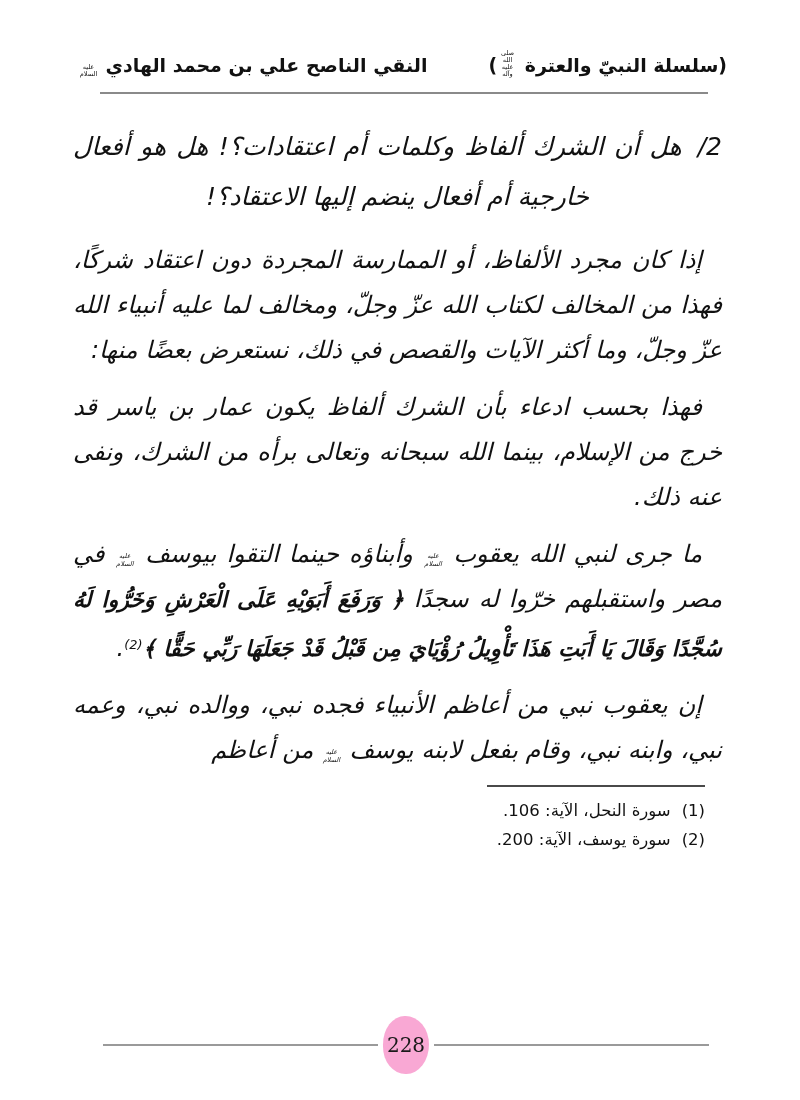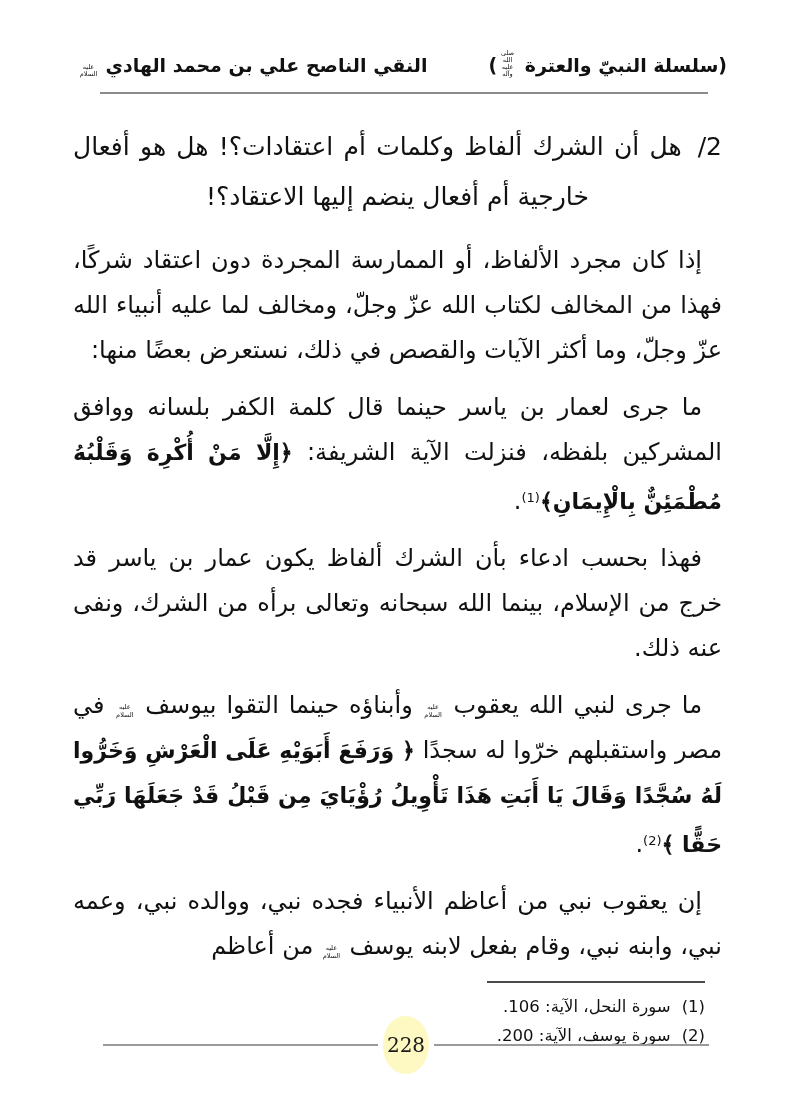--- a/index.html
+++ b/index.html
@@ -27,20 +27,21 @@
     height: 0;
     border-top: 2px solid #8a8a8a;
   }
   
   .content { margin: 28px 78px 0 73px; }
   p.para {
     margin: 0 0 12px 0;
     font-size: 24px;
     line-height: 45px;
     text-align: justify;
+    font-style: italic;
   }
   p.para.question {
     font-size: 25px;
     line-height: 50px;
     text-align-last: center;
     margin-bottom: 16px;
   }
   p.para.indent { text-indent: 20px; margin-top: 12px; }
   .seg-m { margin-left: 16px; }
   .seg-q { font-weight: bold; font-size: 22px; }
@@ -73,41 +74,40 @@
     position: absolute;
     left: 103px; right: 91px; top: 1016px;
     display: flex;
     align-items: center;
   }
   .footer-line { flex: 1 1 auto; height: 2px; background: #9a9a9a; }
   .page-number-blob {
     flex: 0 0 auto;
     width: 46px; height: 58px;
     margin: 0 5px;
-    background: #fef9c3;
+    background: #f9a8d4;
     border-radius: 48% 52% 50% 50% / 50% 50% 52% 48%;
     display: flex; align-items: center; justify-content: center;
     font-family: "DejaVu Serif", serif;
     font-size: 20px;
     color: #1a1a1a;
   }
 </style>
 </head>
 <body>
 
 <div class="header">
   <div><span class="seg-t">(سلسلة النبيّ والعترة </span><span class="seg-h">صلى الله عليه وآله</span><span class="seg-t">)</span></div>
   <div><span class="seg-t">النقي الناصح علي بن محمد الهادي </span><span class="seg-h">عليه السلام</span></div>
 </div>
 <div class="header-rule"></div>
 
 <div class="content">
     <p class="para question"><span class="seg-m">2/</span><span class="seg-t">هل أن الشرك ألفاظ وكلمات أم اعتقادات؟! هل هو أفعال خارجية أم أفعال ينضم إليها الاعتقاد؟!</span></p>
     <p class="para indent"><span class="seg-t">إذا كان مجرد الألفاظ، أو الممارسة المجردة دون اعتقاد شركًا، فهذا من المخالف لكتاب الله عزّ وجلّ، ومخالف لما عليه أنبياء الله عزّ وجلّ، وما أكثر الآيات والقصص في ذلك، نستعرض بعضًا منها:</span></p>
-    <p class="para indent"><span class="seg-t">ما جرى لعمار بن ياسر حينما قال كلمة الكفر بلسانه ووافق المشركين بلفظه، فنزلت الآية الشريفة: </span><span class="seg-q">﴿إِلَّا مَنْ أُكْرِهَ وَقَلْبُهُ مُطْمَئِنٌّ بِالْإِيمَانِ﴾</span><span class="seg-ref">(1)</span><span class="seg-t">.</span></p>
     <p class="para indent"><span class="seg-t">فهذا بحسب ادعاء بأن الشرك ألفاظ يكون عمار بن ياسر قد خرج من الإسلام، بينما الله سبحانه وتعالى برأه من الشرك، ونفى عنه ذلك.</span></p>
     <p class="para indent"><span class="seg-t">ما جرى لنبي الله يعقوب </span><span class="seg-h">عليه السلام</span><span class="seg-t"> وأبناؤه حينما التقوا بيوسف </span><span class="seg-h">عليه السلام</span><span class="seg-t"> في مصر واستقبلهم خرّوا له سجدًا </span><span class="seg-q">﴿ وَرَفَعَ أَبَوَيْهِ عَلَى الْعَرْشِ وَخَرُّوا لَهُ سُجَّدًا وَقَالَ يَا أَبَتِ هَذَا تَأْوِيلُ رُؤْيَايَ مِن قَبْلُ قَدْ جَعَلَهَا رَبِّي حَقًّا ﴾</span><span class="seg-ref">(2)</span><span class="seg-t">.</span></p>
     <p class="para indent"><span class="seg-t">إن يعقوب نبي من أعاظم الأنبياء فجده نبي، ووالده نبي، وعمه نبي، وابنه نبي، وقام بفعل لابنه يوسف </span><span class="seg-h">عليه السلام</span><span class="seg-t"> من أعاظم</span></p>
   </div>
 
 <div class="footnotes">
     <div class="footnote-row">
       <span class="fn-marker">(1)</span>
       <span class="fn-text">سورة النحل، الآية: 106.</span>
     </div>

